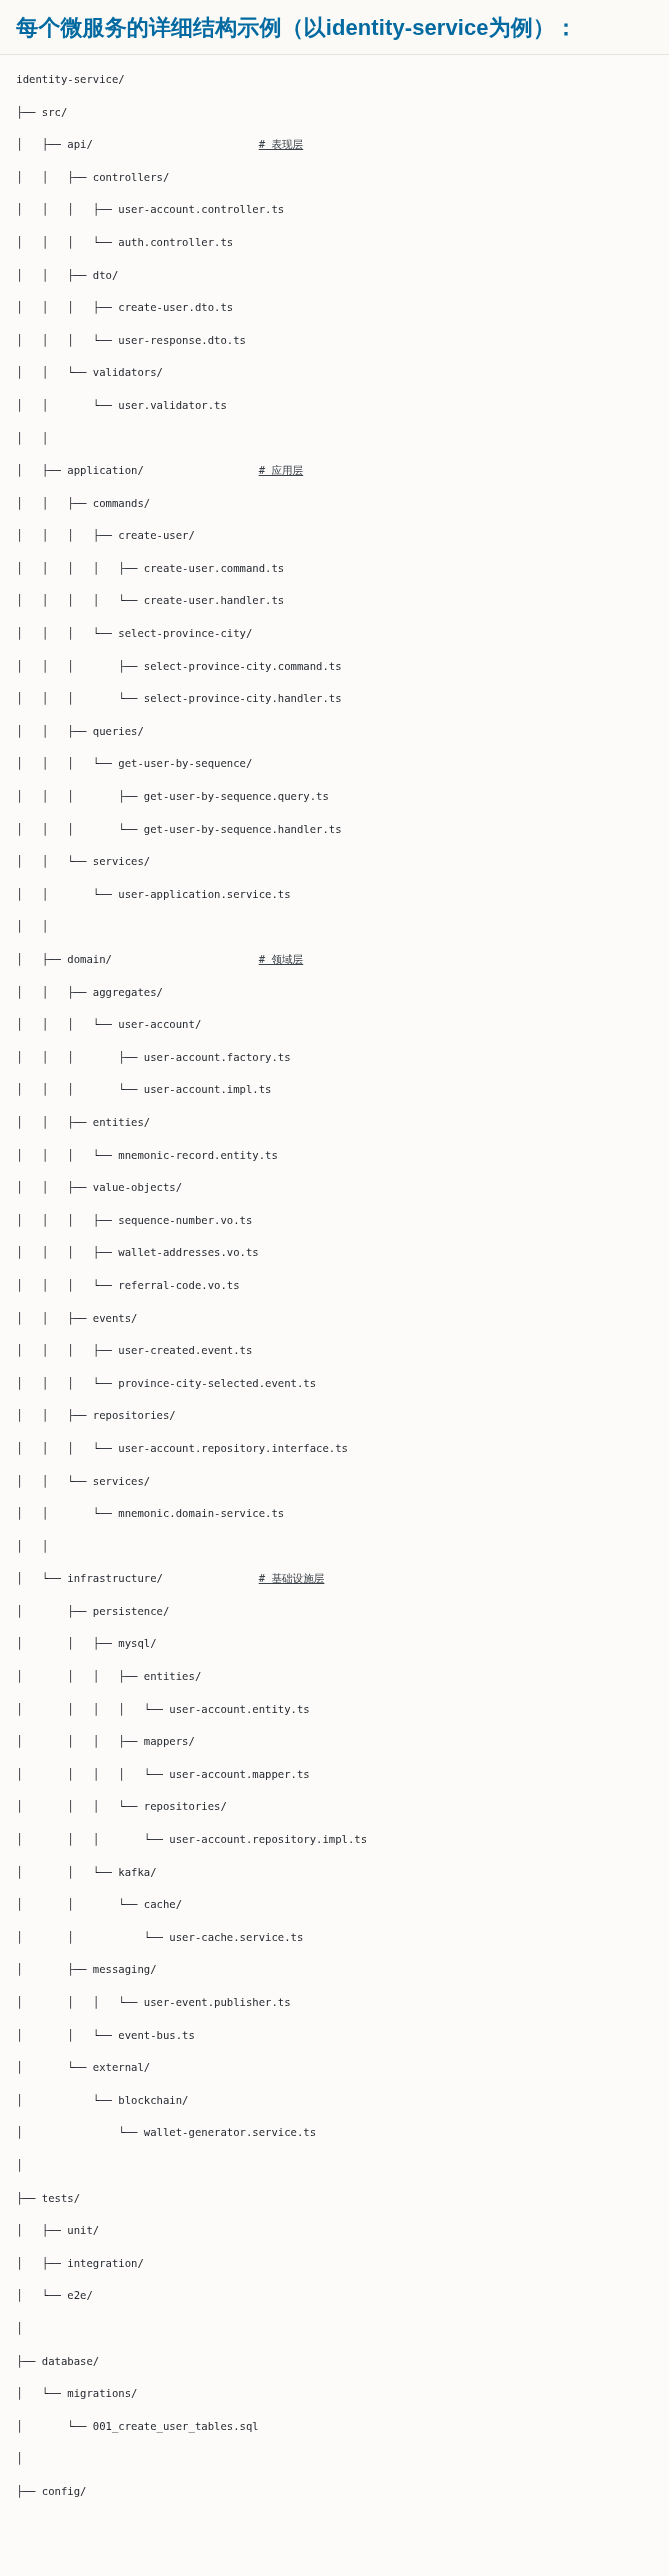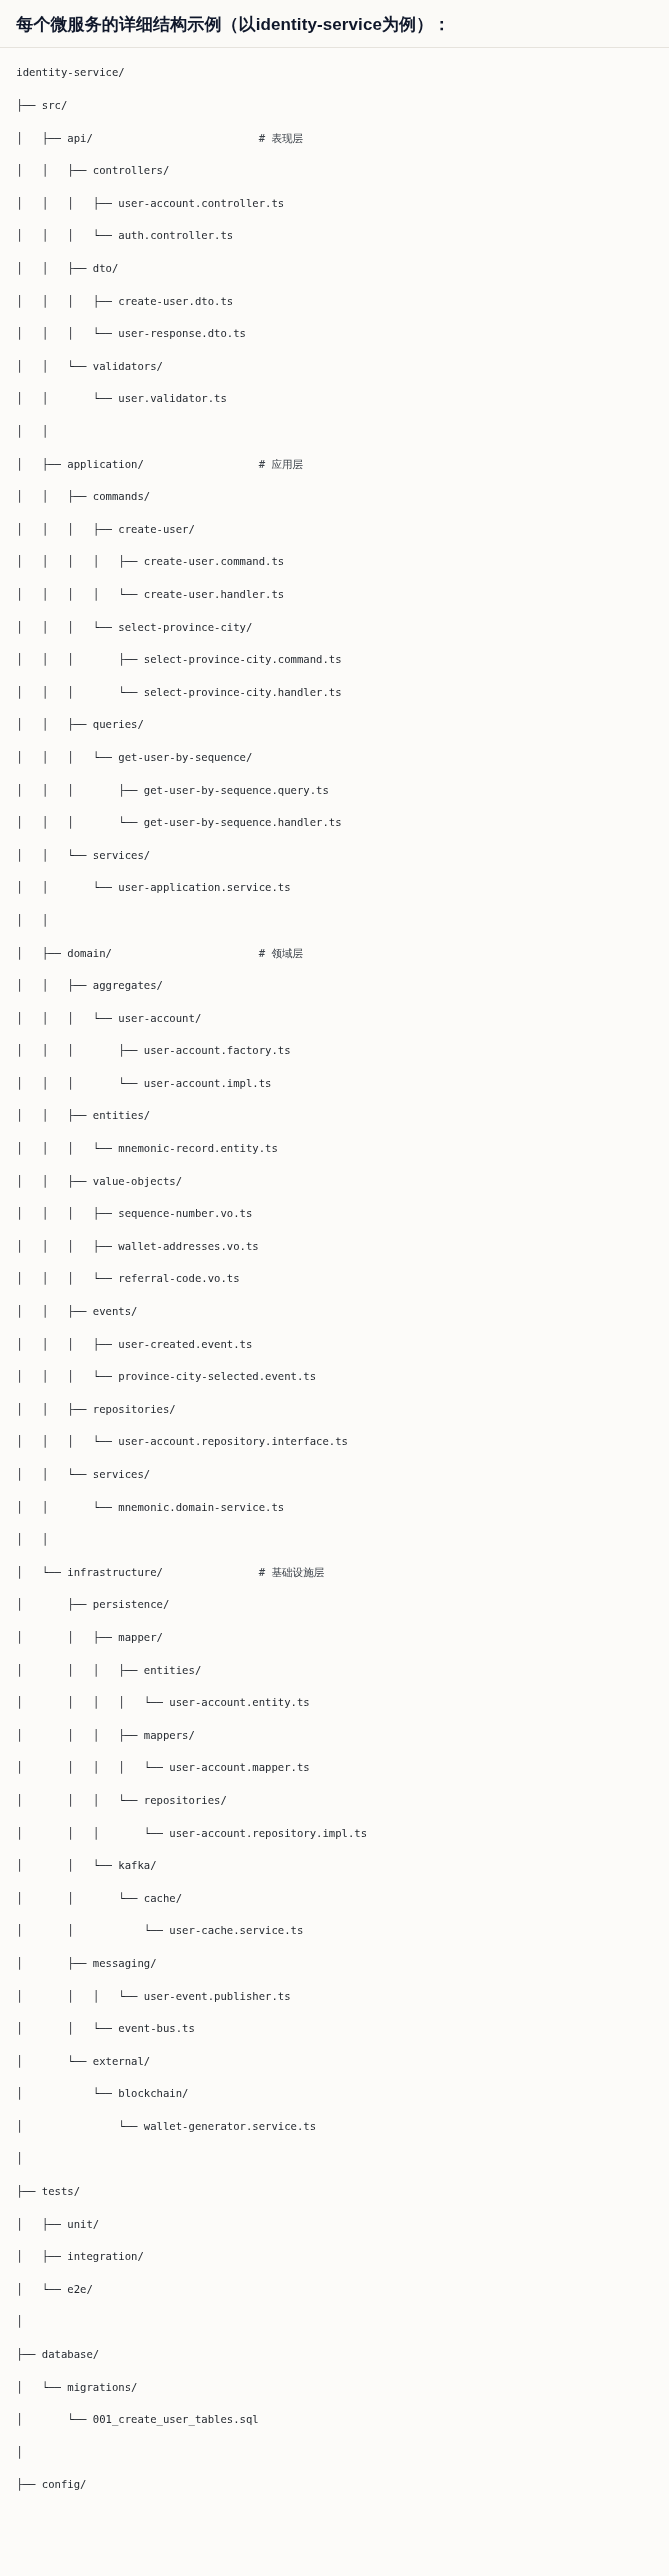--- a/index.html
+++ b/index.html
@@ -16,23 +16,23 @@
   .page {
     width: 669px;
     box-sizing: border-box;
     background: #fbfaf7;
     padding: 0;
   }
   
   .doc-title {
     font-family: "Liberation Sans", sans-serif;
     font-weight: bold;
-    font-size: 17px;
+    font-size: 22px;
     line-height: 1.3;
-    color: #0f172a;
+    color: #0369a1;
     padding: 13.8px 16.3px 11.3px 16.3px;
     margin: 0;
     border-bottom: 0.6px solid #e6e3dd;
     letter-spacing: 0.1px;
   }
   
   .tree-block {
     font-family: "DejaVu Sans Mono", "Liberation Mono", monospace;
     font-size: 10.6px;
     line-height: 16.3px;
@@ -44,20 +44,21 @@
     margin: 0;
     letter-spacing: 0px;
   }
   .tree-line {
     white-space: pre;
     display: block;
     min-height: 16.3px;
   }
   .tree-line .cmt {
     color: #3a4048;
+    text-decoration: underline;
   }
 </style>
 </head>
 <body>
 
 <div class="page">
 
   <h1 class="doc-title">每个微服务的详细结构示例（以identity-service为例）：</h1>
 
   <pre class="tree-block"><code id="tree-root"><span class="tree-line">identity-service/</span>
@@ -101,21 +102,21 @@
 <span class="tree-line">│   │   ├── events/</span>
 <span class="tree-line">│   │   │   ├── user-created.event.ts</span>
 <span class="tree-line">│   │   │   └── province-city-selected.event.ts</span>
 <span class="tree-line">│   │   ├── repositories/</span>
 <span class="tree-line">│   │   │   └── user-account.repository.interface.ts</span>
 <span class="tree-line">│   │   └── services/</span>
 <span class="tree-line">│   │       └── mnemonic.domain-service.ts</span>
 <span class="tree-line">│   │</span>
 <span class="tree-line">│   └── infrastructure/               <span class="cmt"># 基础设施层</span></span>
 <span class="tree-line">│       ├── persistence/</span>
-<span class="tree-line">│       │   ├── mapper/</span>
+<span class="tree-line">│       │   ├── mysql/</span>
 <span class="tree-line">│       │   │   ├── entities/</span>
 <span class="tree-line">│       │   │   │   └── user-account.entity.ts</span>
 <span class="tree-line">│       │   │   ├── mappers/</span>
 <span class="tree-line">│       │   │   │   └── user-account.mapper.ts</span>
 <span class="tree-line">│       │   │   └── repositories/</span>
 <span class="tree-line">│       │   │       └── user-account.repository.impl.ts</span>
 <span class="tree-line">│       │   └── kafka/</span>
 <span class="tree-line">│       │       └── cache/</span>
 <span class="tree-line">│       │           └── user-cache.service.ts</span>
 <span class="tree-line">│       ├── messaging/</span>

